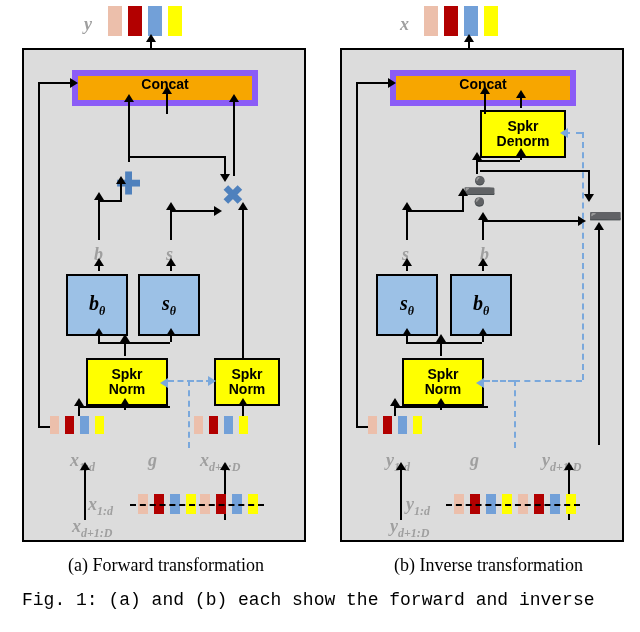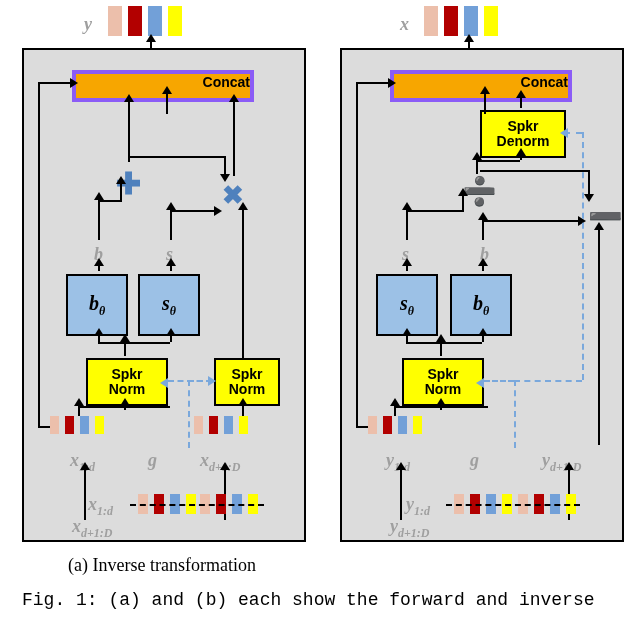--- a/index.html
+++ b/index.html
@@ -44,22 +44,22 @@
   .bars.small span  {  width:10px; height: 20px;}
   .bars.tiny span   {  width:9px; height:18px; }
   .c-peach  { background: #ecbfab; }
   .c-red    { background: #b20000; }
   .c-blue   { background: #72a0d8; }
   .c-yellow { background: #ffff00; }
 
   .concat {
     position: absolute;
     background: #f7a600;
-    border: 4px solid #8b5cf6;
-    text-align: right;
+    border: 6px solid #8b5cf6;
+    text-align: center;
     font-family: Arial, sans-serif;
     font-weight: bold;
     font-size: 14px;
     color: #000;
   }
   .ybox {
     position: absolute;
     background: #ffff00;
     border: 2px solid #000;
     text-align: center;
@@ -374,16 +374,17 @@
         <span class="c-blue"></span>
         <span class="c-yellow"></span>
   </div>
   <div class="split-line" style="left:446px; top:504px; width:134px;"></div>
 
   <div class="arrow v up" style="left:150px; top:42px; height:6px;"></div>
   <div class="arrow v up" style="left:468px; top:42px; height:6px;"></div>
 
 </div>
 
-<div class="caption" style="left:68px;">(a) Inverse transformation</div>
+<div class="caption" style="left:68px;">(a) Forward transformation</div>
+<div class="caption" style="left:394px;">(b) Inverse transformation</div>
 <div class="figline">Fig. 1:  (a) and (b) each show the forward and inverse</div>
 
 </div>
 
 </body></html>

